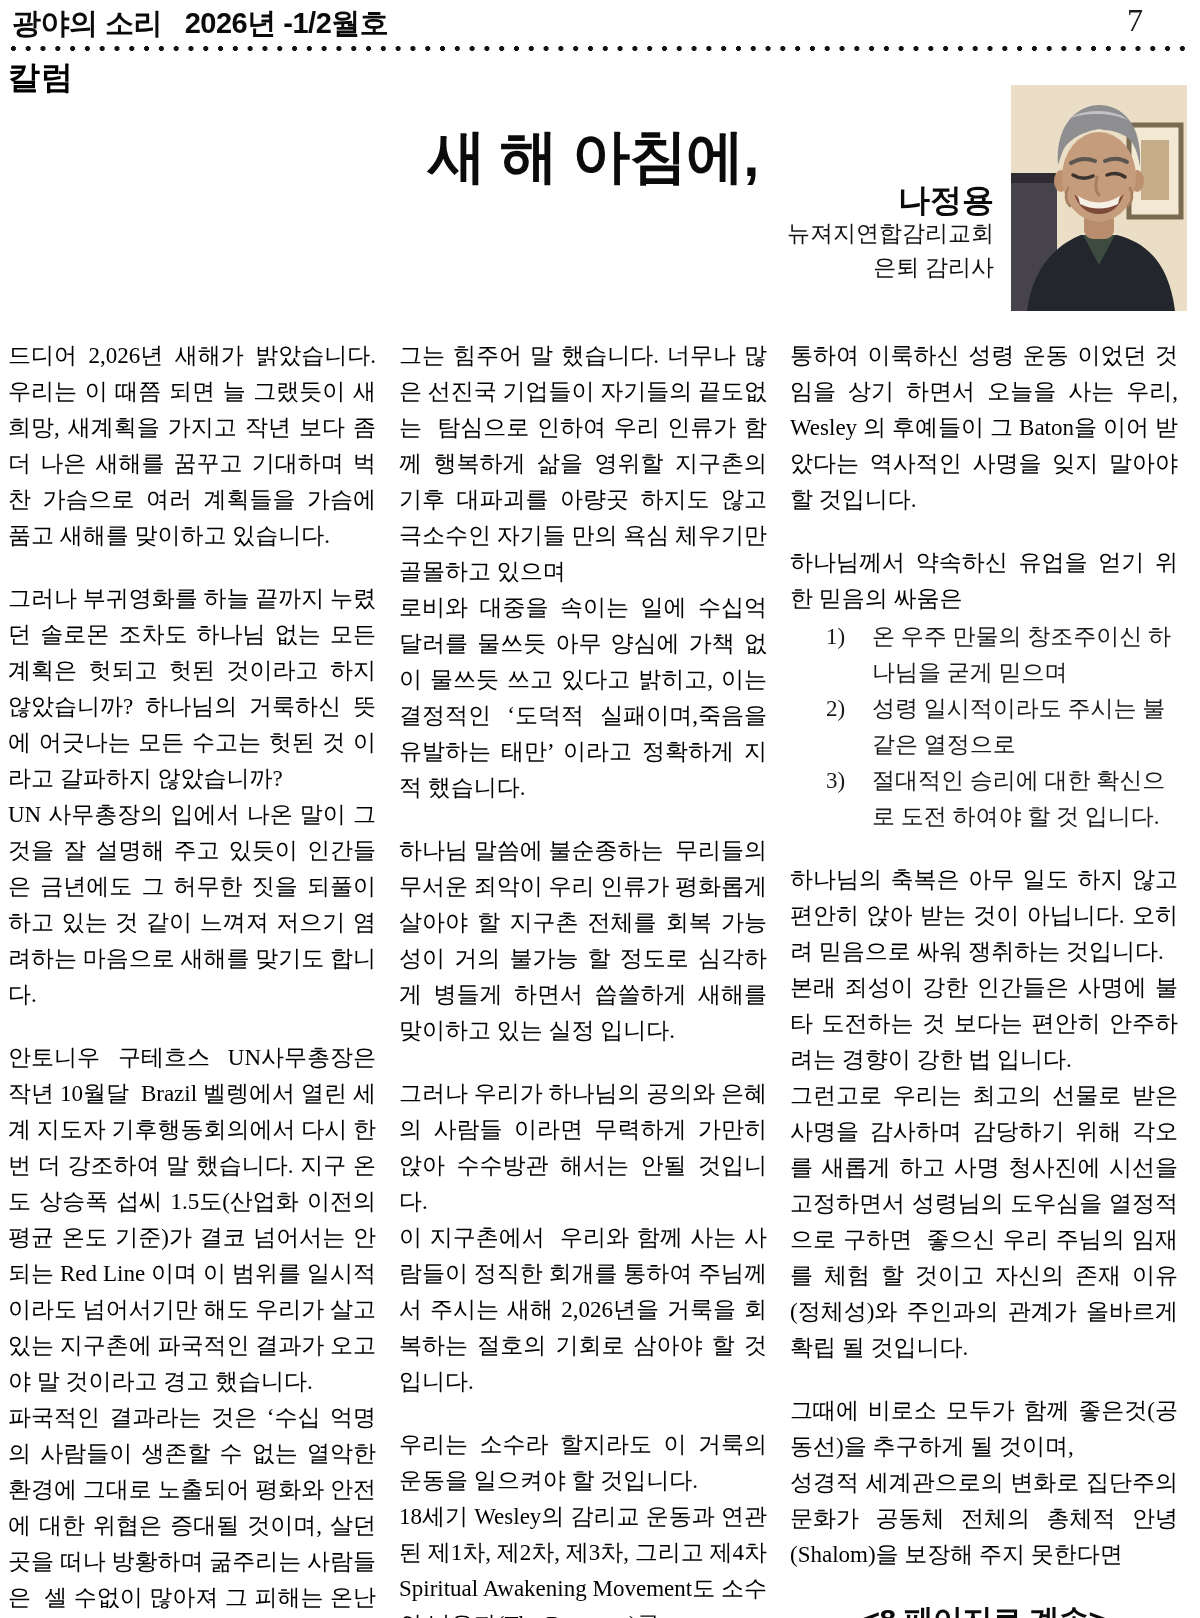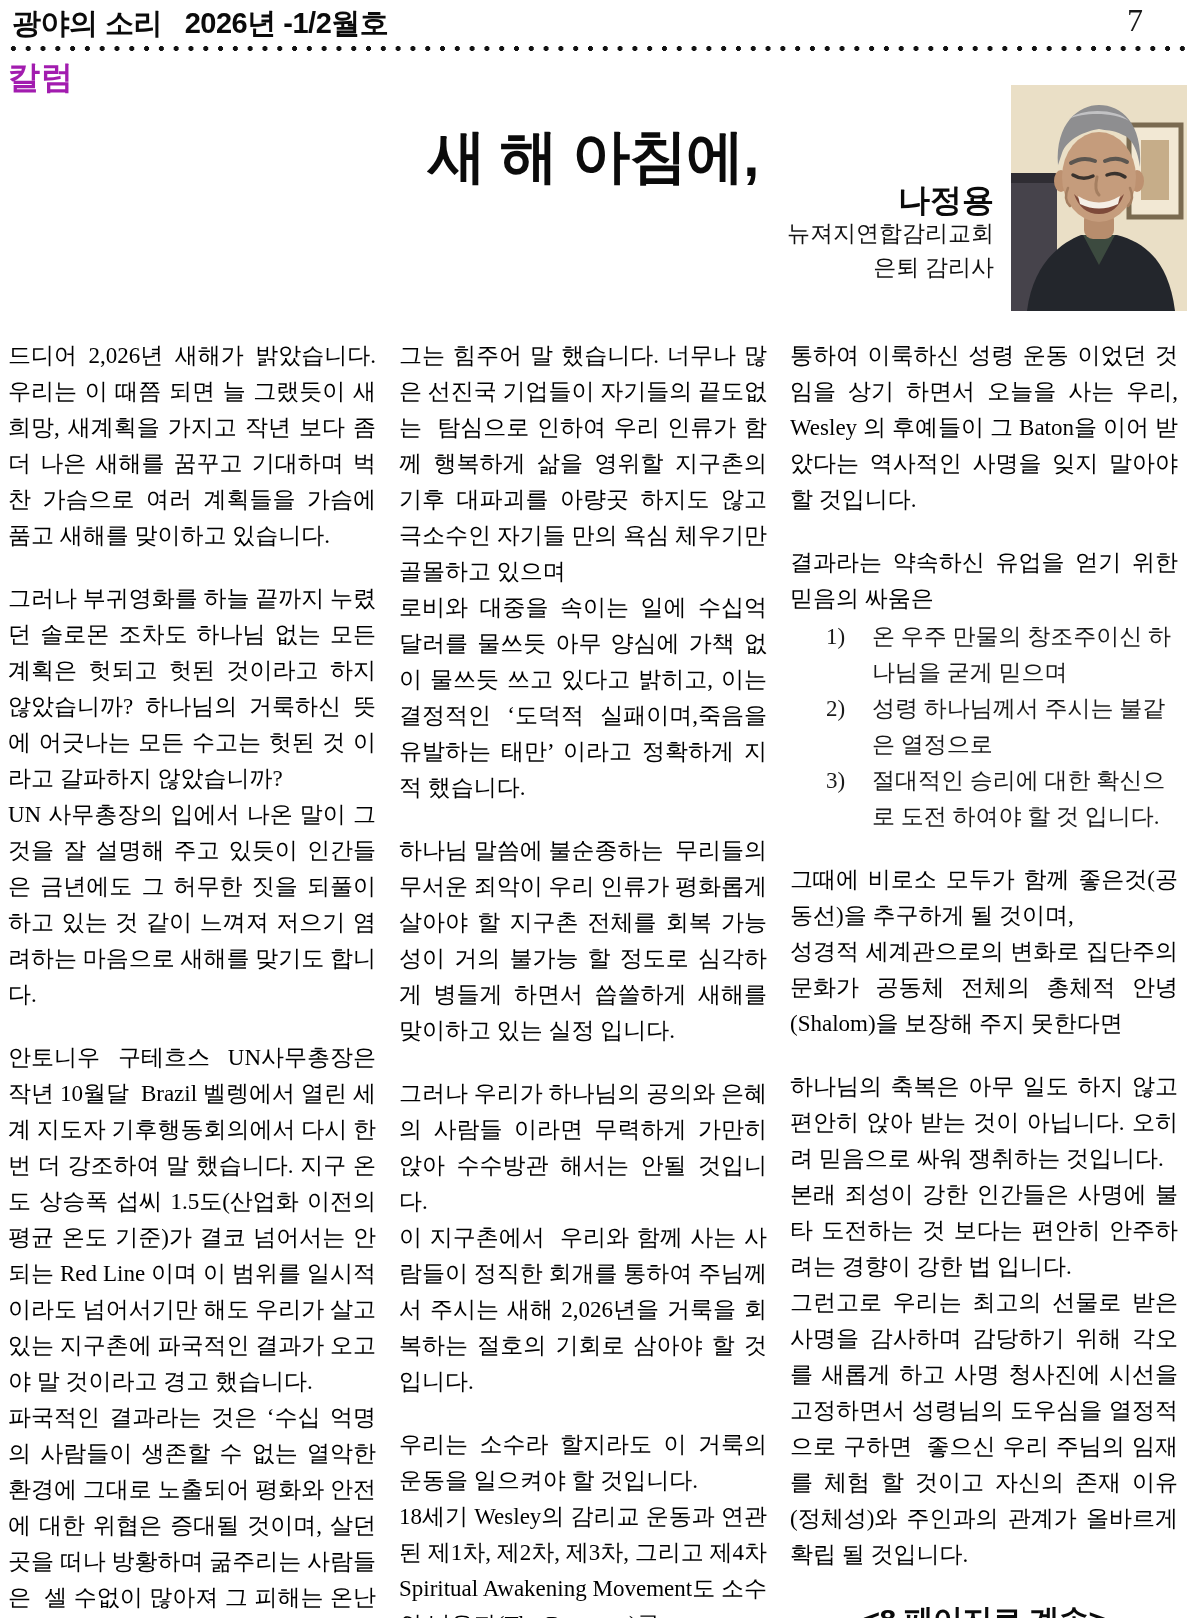--- a/index.html
+++ b/index.html
@@ -71,21 +71,21 @@
   }
 </style>
 </head>
 <body>
 
 <div class="page">
 
   <div class="masthead-title">광야의 소리   2026년 -1/2월호</div>
   <div class="page-number">7</div>
   <div class="dotted-rule"></div>
-  <div class="section-label" style="color: #a21caf;">칼럼</div>
+  <div class="section-label" style="color: #000000;">칼럼</div>
 
   <div class="article-title">새 해 아침에,</div>
 
   <div class="author-block">
     <div class="author-name">나정용</div>
     <div class="author-affiliation">뉴져지연합감리교회</div>
     <div class="author-role">은퇴 감리사</div>
   </div>
 
   <svg class="author-photo" viewBox="0 0 176 226" xmlns="http://www.w3.org/2000/svg">
@@ -130,38 +130,38 @@
           <p class="body-para">하나님 말씀에 불순종하는  무리들의 무서운 죄악이 우리 인류가 평화롭게 살아야 할 지구촌 전체를 회복 가능성이 거의 불가능 할 정도로 심각하게 병들게 하면서 씁쓸하게 새해를 맞이하고 있는 실정 입니다.</p>
           <p class="body-para">그러나 우리가 하나님의 공의와 은혜의 사람들 이라면 무력하게 가만히 앉아 수수방관 해서는 안될 것입니다.
 이 지구촌에서  우리와 함께 사는 사람들이 정직한 회개를 통하여 주님께서 주시는 새해 2,026년을 거룩을 회복하는 절호의 기회로 삼아야 할 것입니다.</p>
           <p class="body-para">우리는 소수라 할지라도 이 거룩의 운동을 일으켜야 할 것입니다.
 18세기 Wesley의 감리교 운동과 연관된 제1차, 제2차, 제3차, 그리고 제4차 Spiritual Awakening Movement도 소수의 남은자(The Remnant)를</p>
         </div>
     </div>
     <div class="col">
       <div>
           <p class="body-para">통하여 이룩하신 성령 운동 이었던 것임을 상기 하면서 오늘을 사는 우리, Wesley 의 후예들이 그 Baton을 이어 받았다는 역사적인 사명을 잊지 말아야할 것입니다.</p>
-          <p class="body-para tight">결과라는 약속하신 유업을 얻기 위한 믿음의 싸움은</p>
+          <p class="body-para tight">하나님께서 약속하신 유업을 얻기 위한 믿음의 싸움은</p>
           <div class="list-block">
             <div class="list-item">
               <span class="list-marker">1)</span>
               <span class="list-text">온 우주 만물의 창조주이신 하나님을 굳게 믿으며</span>
             </div>
             <div class="list-item">
               <span class="list-marker">2)</span>
-              <span class="list-text">성령 하나님께서 주시는 불같은 열정으로</span>
+              <span class="list-text">성령 일시적이라도 주시는 불같은 열정으로</span>
             </div>
             <div class="list-item">
               <span class="list-marker">3)</span>
               <span class="list-text">절대적인 승리에 대한 확신으로 도전 하여야 할 것 입니다.</span>
             </div>
           </div>
-          <p class="body-para">그때에 비로소 모두가 함께 좋은것(공동선)을 추구하게 될 것이며,
-성경적 세계관으로의 변화로 집단주의 문화가 공동체 전체의 총체적 안녕(Shalom)을 보장해 주지 못한다면</p>
           <p class="body-para">하나님의 축복은 아무 일도 하지 않고 편안히 앉아 받는 것이 아닙니다. 오히려 믿음으로 싸워 쟁취하는 것입니다.
 본래 죄성이 강한 인간들은 사명에 불타 도전하는 것 보다는 편안히 안주하려는 경향이 강한 법 입니다.
 그런고로 우리는 최고의 선물로 받은 사명을 감사하며 감당하기 위해 각오를 새롭게 하고 사명 청사진에 시선을 고정하면서 성령님의 도우심을 열정적으로 구하면  좋으신 우리 주님의 임재를 체험 할 것이고 자신의 존재 이유 (정체성)와 주인과의 관계가 올바르게 확립 될 것입니다.</p>
+          <p class="body-para">그때에 비로소 모두가 함께 좋은것(공동선)을 추구하게 될 것이며,
+성경적 세계관으로의 변화로 집단주의 문화가 공동체 전체의 총체적 안녕(Shalom)을 보장해 주지 못한다면</p>
         </div>
       <div class="continuation">&lt;8 페이지로 계속&gt;</div>
     </div>
   </div>
 
 </div>
 
 </body></html>

